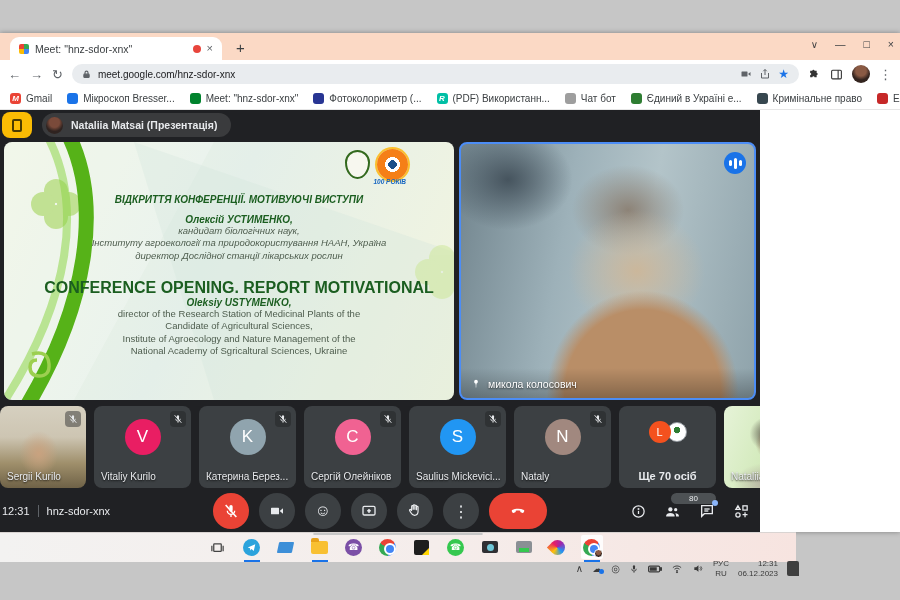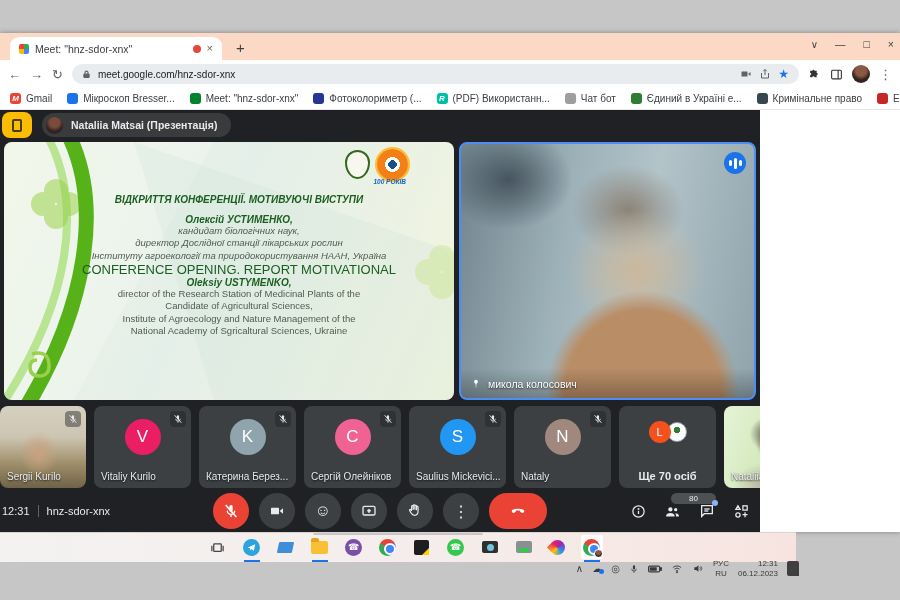--- a/index.html
+++ b/index.html
@@ -58,21 +58,21 @@
   .slide-deco { position:absolute; inset:0; width:100%; height:100%; }
   .slide-logos { position:absolute; top:7px; right:46px; display:flex; gap:7px; align-items:center; }
   .logo-crest { width:25px; height:29px; background:#f7f7ef; border:2px solid #33691e;
                 border-radius:50% 50% 50% 50% / 42% 42% 58% 58%; }
   .logo-gear { width:31px; height:31px; border-radius:50%;
                background:radial-gradient(circle,#1a4f8a 0 19%, #ffffff 19% 34%, #f57f17 34% 100%);
                box-shadow:0 0 0 2px #fbc02d; }
   .logo-badge { position:absolute; top:36px; right:48px; font-size:6.5px; font-weight:bold; font-style:italic; color:#1565c0; }
   .slide-text { position:absolute; top:52px; left:28px; right:8px; text-align:center; }
   .s-title { font-size:10px; font-weight:bold; font-style:italic; color:#1b5e20; }
-  .s-title-en { font-size:13px; font-weight:normal; color:#1b5e20; }
+  .s-title-en { font-size:16px; font-weight:bold; color:#1b5e20; margin-top:17px; }
   .s-speaker { font-size:10px; font-weight:bold; font-style:italic; color:#1b5e20; margin-top:9px; }
   .s-speaker-en { font-size:10px; font-weight:bold; font-style:italic; color:#1b5e20; }
   .s-line { font-size:9.5px; font-style:italic; color:#4e5d4e; line-height:1.3; }
   .s-line-en { font-size:9.5px; color:#4e5d4e; line-height:1.3; }
 
   .video-main { flex:1; position:relative; border-radius:8px; overflow:hidden; border:2px solid #4c8df6;
     background:
       radial-gradient(90px 70px at 16% 14%, #46545e 0%, rgba(70,84,94,0) 72%),
       radial-gradient(150px 160px at 62% 98%, #b98e67 0%, #b98e67 52%, rgba(185,142,103,0) 64%),
       radial-gradient(95px 85px at 60% 50%, #cbb79b 0%, rgba(203,183,155,0) 72%),
@@ -315,22 +315,22 @@
           </svg>
           <div class="slide-logos">
             <span class="logo-crest"></span>
             <span class="logo-gear"></span>
           </div>
           <span class="logo-badge">100 РОКІВ</span>
           <div class="slide-text">
             <div class="s-title">ВІДКРИТТЯ КОНФЕРЕНЦІЇ. МОТИВУЮЧІ ВИСТУПИ</div>
             <div class="s-speaker">Олексій УСТИМЕНКО,</div>
             <div class="s-line">кандидат біологічних наук,</div>
+            <div class="s-line">Інституту агроекології та природокористування НААН, Україна</div>
             <div class="s-line">директор Дослідної станції лікарських рослин</div>
-            <div class="s-line">Інституту агроекології та природокористування НААН, Україна</div>
             <div class="s-title-en">CONFERENCE OPENING. REPORT MOTIVATIONAL</div>
             <div class="s-speaker-en">Oleksiy USTYMENKO,</div>
             <div class="s-line-en">director of the Research Station of Medicinal Plants of the</div>
             <div class="s-line-en">Candidate of Agricultural Sciences,</div>
             <div class="s-line-en">Institute of Agroecology and Nature Management of the</div>
             <div class="s-line-en">National Academy of Sgricaltural Sciences, Ukraine</div>
           </div>
         </div>
 
         <div class="video-main">

